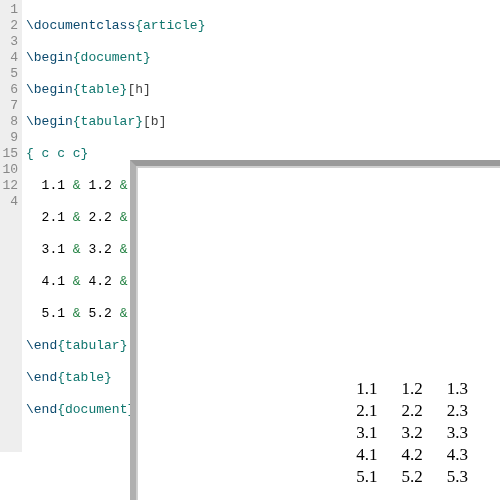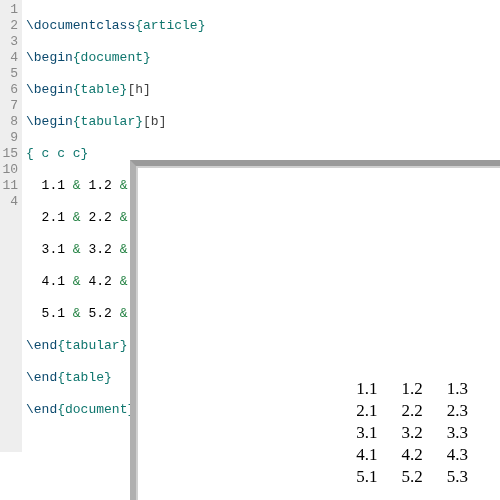--- a/index.html
+++ b/index.html
@@ -67,21 +67,21 @@
     <div>2</div>
     <div>3</div>
     <div>4</div>
     <div>5</div>
     <div>6</div>
     <div>7</div>
     <div>8</div>
     <div>9</div>
     <div>15</div>
     <div>10</div>
-    <div>11</div>
+    <div>12</div>
     <div>4</div>
   </div>
   <div class="code">
 <div><span class="kw">\documentclass</span><span class="br">{article}</span></div>
 <div><span class="kw">\begin</span><span class="br">{document}</span></div>
 <div><span class="kw">\begin</span><span class="br">{table}</span><span class="plain">[h]</span></div>
 <div><span class="kw">\begin</span><span class="br">{tabular}</span><span class="plain">[b]</span></div>
 <div><span class="br">{ c c c}</span></div>
 <div><span class="arg">  1.1 </span><span class="amp">&amp;</span><span class="arg"> 1.2 </span><span class="amp">&amp;</span><span class="arg"> 1.3 </span><span class="amp">\\</span></div>
 <div><span class="arg">  2.1 </span><span class="amp">&amp;</span><span class="arg"> 2.2 </span><span class="amp">&amp;</span><span class="arg"> 2.3 </span><span class="amp">\\</span></div>

